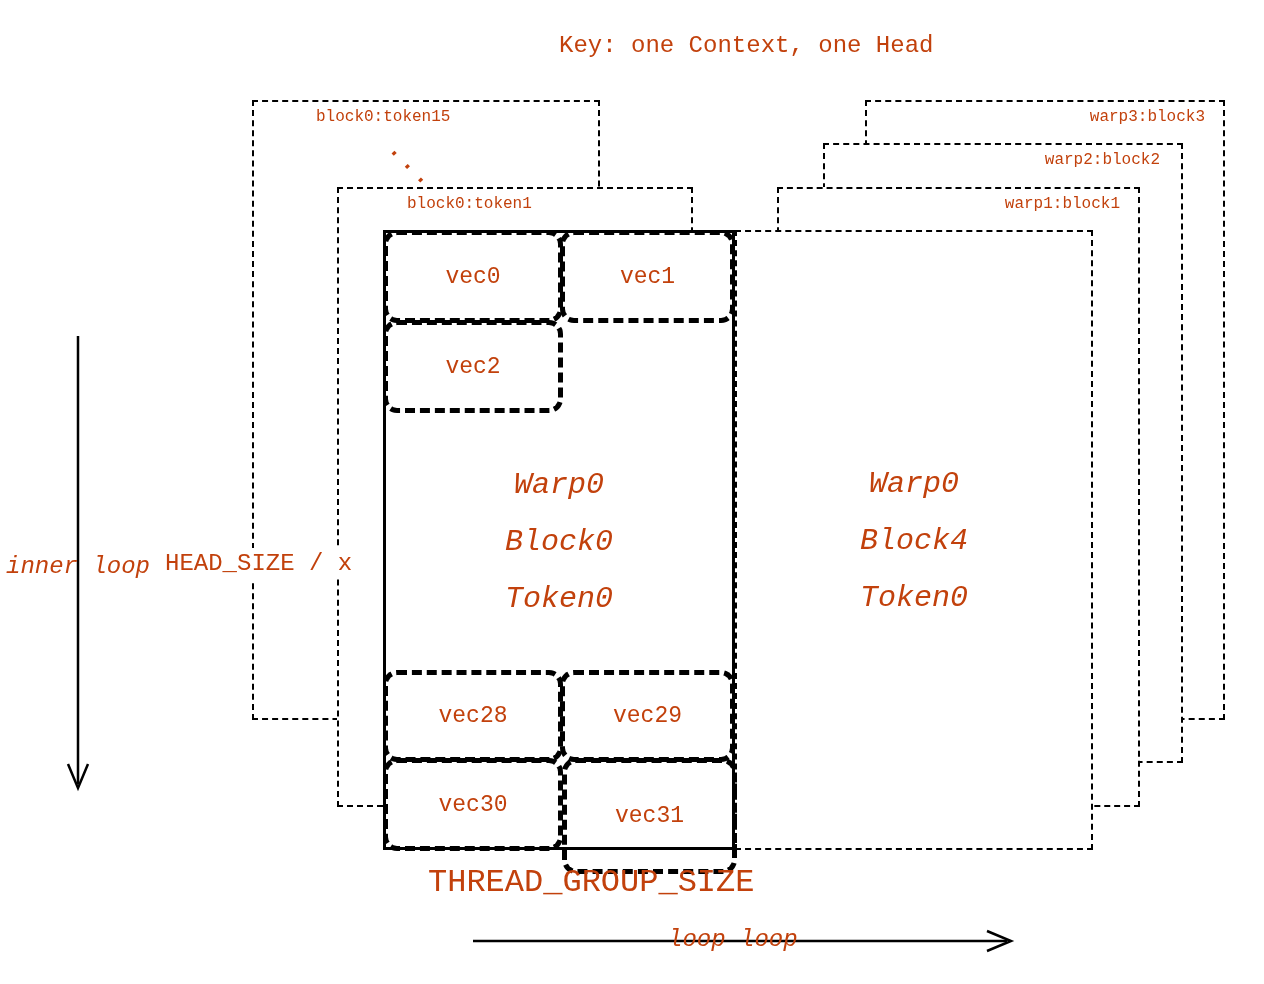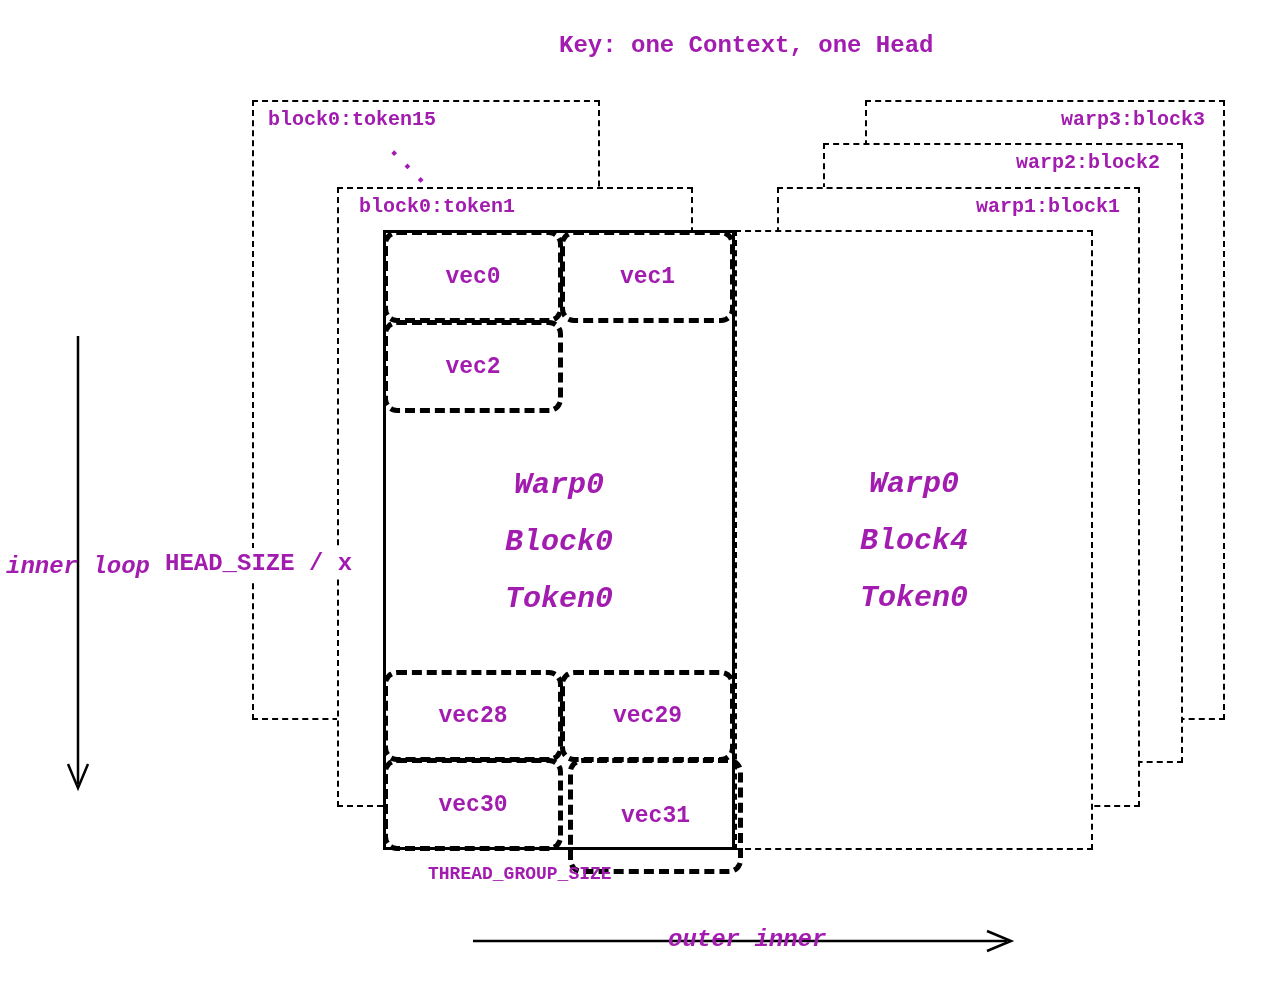--- a/index.html
+++ b/index.html
@@ -1,36 +1,37 @@
 <!DOCTYPE html>
 <html><head>
 <meta charset="utf-8">
 <style>
   html,body{margin:0;padding:0;background:#fff;}
   #canvas{
     position:relative;
     width:1264px;height:984px;
     background:#fff;
     font-family:"Liberation Mono","DejaVu Sans Mono",monospace;
-    font-weight:bold;
-    color:#a21caf;
+    font-weight:normal;
+    color:#c2410c;
     overflow:hidden;
   }
   .abs{position:absolute;}
   .box{
     position:absolute;
     background:#fff;
     border:2px dashed #000;
     box-sizing:border-box;
   }
   .box--solid{border:3px solid #000;}
   .boxlabel{
     position:absolute;
-    font-size:20px;
+    font-size:16px;
     white-space:nowrap;
+    margin-left:48px;
   }
   .boxlabel--left{left:14px;top:6px;}
   .boxlabel--right{right:18px;top:6px;}
   .vec{
     position:absolute;
     border:5px dashed #000;
     border-radius:14px;
     box-sizing:border-box;
     display:flex;align-items:center;justify-content:center;
     font-size:23px;
@@ -105,32 +106,32 @@
 
     <div class="bigtext" style="top:224px;">
       <div>Warp0</div>
       <div>Block0</div>
       <div>Token0</div>
     </div>
 
     <div class="vec" style="left:-3px;top:437px;width:180px;height:92px;">vec28</div>
     <div class="vec" style="left:174px;top:437px;width:175px;height:92px;">vec29</div>
     <div class="vec" style="left:-3px;top:525px;width:180px;height:93px;">vec30</div>
-    <div class="vec" style="left:182px;top:525px;width:175px;height:116px;text-align:center;">vec31</div>
+    <div class="vec" style="left:176px;top:525px;width:175px;height:116px;text-align:center;">vec31</div>
   </div>
 
   <svg class="abs z6" style="left:60px;top:336px;" width="36" height="456" viewBox="0 0 36 456">
     <line x1="18" y1="0" x2="18" y2="448" stroke="#000" stroke-width="2.5"></line>
     <path d="M 8 428 L 18 452 L 28 428" fill="none" stroke="#000" stroke-width="2.5"></path>
   </svg>
   <div class="annotation annotation--italic" style="left:6px;top:553px;">inner loop</div>
 
   <div class="annotation annotation--whitebg" style="left:163px;top:524px;">HEAD_SIZE / x</div>
 
-  <div class="annotation" style="left:428px;top:864px;font-size:18px;">THREAD_GROUP_SIZE</div>
+  <div class="annotation" style="left:428px;top:864px;font-size:32px;">THREAD_GROUP_SIZE</div>
 
   <svg class="abs z6" style="left:473px;top:926px;" width="542" height="30" viewBox="0 0 542 30">
     <line x1="0" y1="15" x2="534" y2="15" stroke="#000" stroke-width="2.5"></line>
     <path d="M 514 5 L 538 15 L 514 25" fill="none" stroke="#000" stroke-width="2.5"></path>
   </svg>
-  <div class="annotation annotation--italic" style="left:668px;top:926px;">outer inner</div>
+  <div class="annotation annotation--italic" style="left:668px;top:926px;">loop loop</div>
 
 </div>
 
 </body></html>

